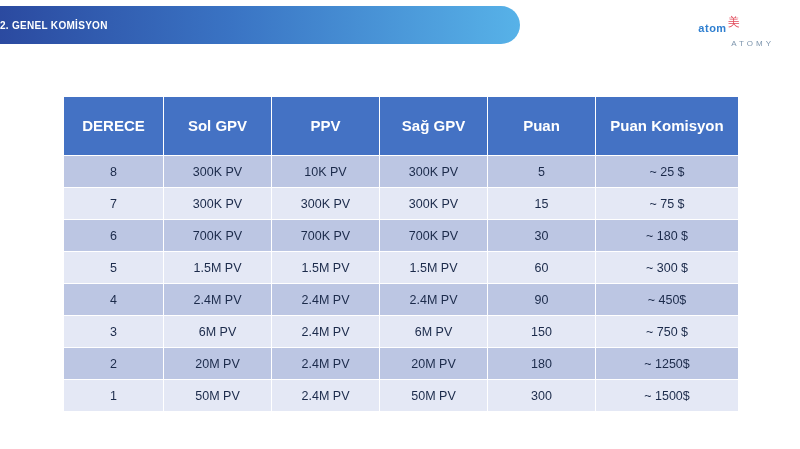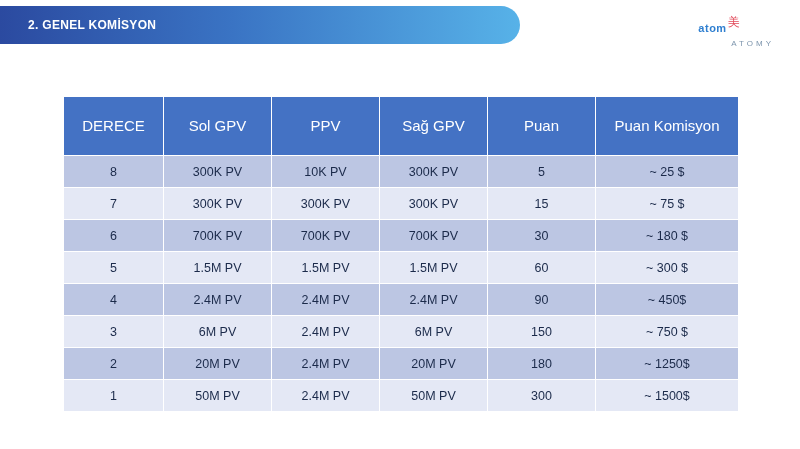--- a/index.html
+++ b/index.html
@@ -23,24 +23,23 @@
     width: 520px;
     height: 38px;
     background: linear-gradient(to right, #2b4aa0 0%, #3a74c4 45%, #57b2e8 100%);
     border-top-right-radius: 19px;
     border-bottom-right-radius: 19px;
     display: flex;
     align-items: center;
   }
   .header-title {
     color: #ffffff;
-    font-size: 12px;
+    font-size: 10px;
     font-weight: bold;
     letter-spacing: 0.3px;
-    padding-left: 28px;
   }
 
   
   .logo-wrap {
     position: absolute;
     right: 26px;
     top: 14px;
     text-align: center;
     width: 110px;
   }
@@ -75,21 +74,21 @@
   }
   table.comm-table {
     border-collapse: collapse;
     width: 100%;
     table-layout: fixed;
   }
   table.comm-table th {
     background: #4472c4;
     color: #ffffff;
     font-size: 15px;
-    font-weight: normal;
+    font-weight: bold;
     height: 56px;
     border: 1px solid #ffffff;
     text-align: center;
     vertical-align: middle;
     line-height: 1.15;
   }
   table.comm-table td {
     height: 29px;
     border: 1px solid #ffffff;
     text-align: center;

